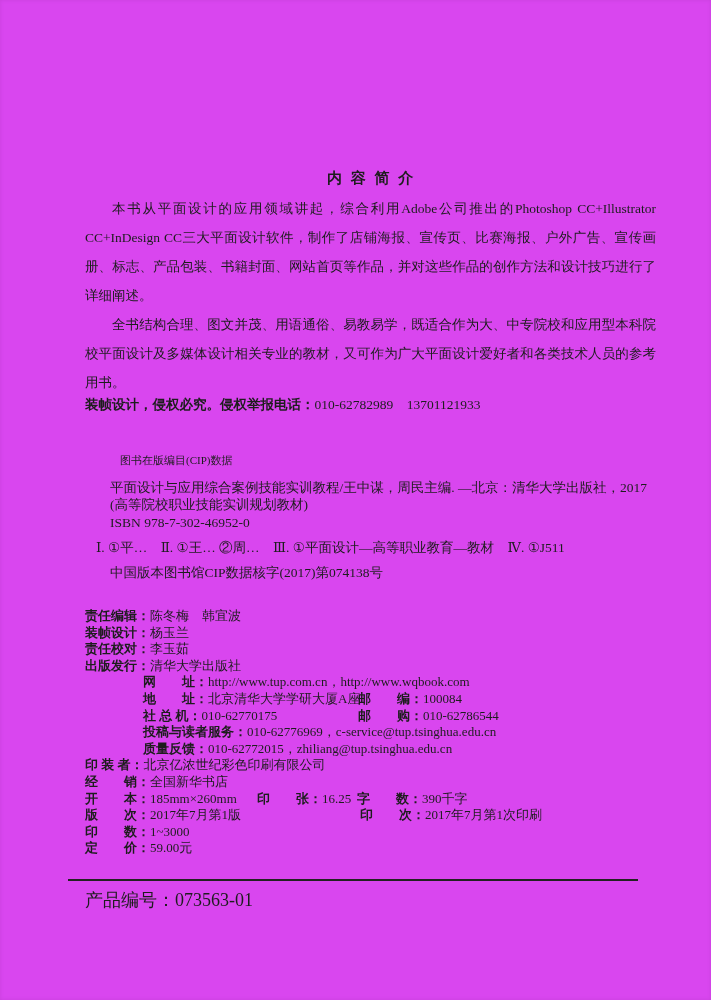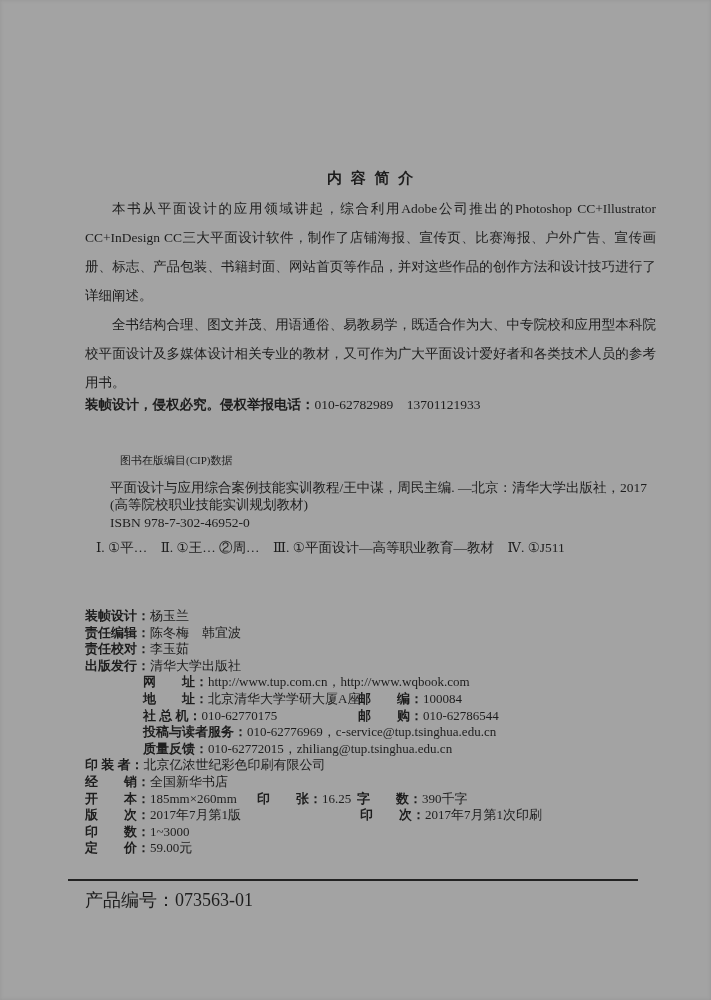--- a/index.html
+++ b/index.html
@@ -1,20 +1,20 @@
 <!DOCTYPE html>
 <html><head>
 <meta charset="utf-8">
 <style>
   html,body{margin:0;padding:0;background:#f2f2f0;}
   .page{
     position:relative;
     width:711px;height:1000px;
     margin:0 auto;
-    background:#a3a3a3;
+    background:#d946ef;
     font-family:"Liberation Serif","DejaVu Serif",serif;
     color:#1d1d1d;
     overflow:hidden;
     box-shadow:inset 0 0 4px rgba(0,0,0,0.08);
   }
   .abs{position:absolute;}
 
   
   .intro-title{
     top:169px;left:85px;width:570px;
@@ -81,28 +81,29 @@
     <p><span class="bold">装帧设计，侵权必究。</span><span class="bold">侵权举报电话：</span><span>010-62782989　13701121933</span></p>
   </div>
 
   <div class="abs cip-heading">图书在版编目(CIP)数据</div>
   <div class="abs cip-entry">
     <p>平面设计与应用综合案例技能实训教程/王中谋，周民主编. —北京：清华大学出版社，2017</p>
     <p>(高等院校职业技能实训规划教材)</p>
     <p>ISBN 978-7-302-46952-0</p>
   </div>
   <div class="abs cip-class">Ⅰ. ①平…　Ⅱ. ①王… ②周…　Ⅲ. ①平面设计—高等职业教育—教材　Ⅳ. ①J511</div>
+  <div class="abs cip-record">中国版本图书馆CIP数据核字(2017)第074138号</div>
 
   <div class="abs colophon">
 
     <div class="row">
-      <span class="lab">装帧设计：</span><span>杨玉兰</span>
+      <span class="lab">责任编辑：</span><span>陈冬梅　韩宜波</span>
     </div>
     <div class="row">
-      <span class="lab">责任编辑：</span><span>陈冬梅　韩宜波</span>
+      <span class="lab">装帧设计：</span><span>杨玉兰</span>
     </div>
     <div class="row">
       <span class="lab">责任校对：</span><span>李玉茹</span>
     </div>
     <div class="row">
       <span class="lab">出版发行：</span><span>清华大学出版社</span>
     </div>
 
     <div class="row indent">
       <span class="lab">网　　址：</span><span>http://www.tup.com.cn，http://www.wqbook.com</span>

